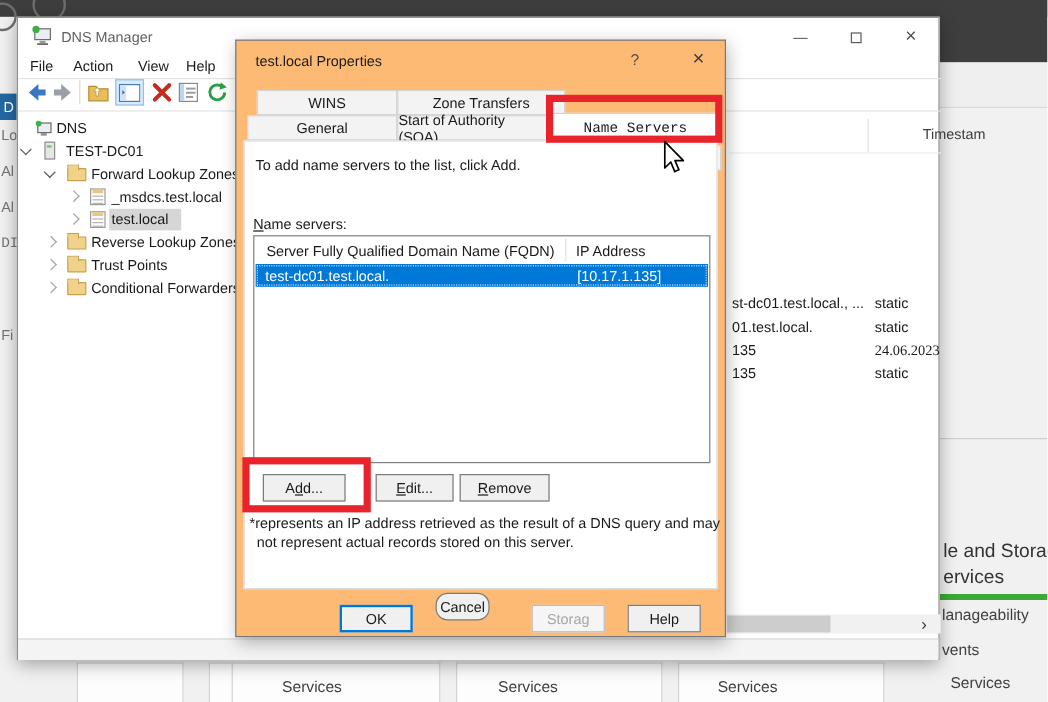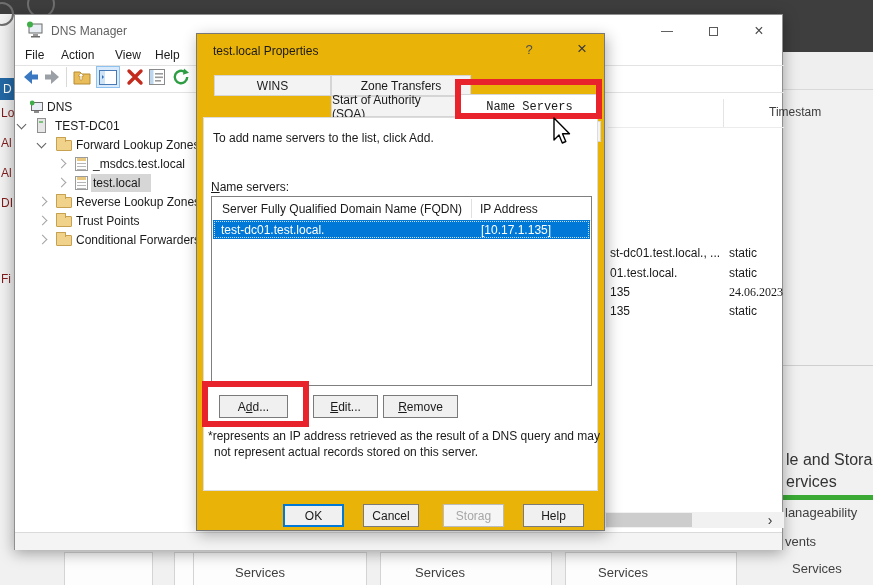--- a/index.html
+++ b/index.html
@@ -11,21 +11,21 @@
   }
   .abs { position:absolute; }
   .txt { position:absolute; white-space:nowrap; }
   .ctr { display:flex; align-items:center; justify-content:center; }
 
   
   .dark { background:#3e3e3e; }
   .ring { position:absolute; border:2px solid #6f6f6f; border-radius:50%; }
 
   
-  .nav-frag { position:absolute; left:0; width:14px; overflow:hidden; color:#7f1d1d; }
+  .nav-frag { position:absolute; left:0; width:14px; overflow:hidden; color:#737373; }
   .nav-sel { background:var(--c-nav_selected,#2368a4); color:#fff; }
   .sm-head { position:absolute; font-size:16px; color:#333; white-space:nowrap; }
   .sm-row  { position:absolute; font-size:13px; color:#3f3f3f; white-space:nowrap; }
   .tile { position:absolute; background:#fdfdfd; border:1px solid #d4d4d4; border-bottom:none; }
   .tile-label { position:absolute; width:90px; text-align:center; font-size:13px; color:#3f3f3f; }
 
   
   .dnswin { position:absolute; left:14px; top:14px; width:769px; height:536px;
     background:#fff; border:1px solid #8f8f8f; box-shadow:0 3px 14px rgba(0,0,0,.35); z-index:20; }
   .wbtn { position:absolute; top:4px; width:28px; height:24px; color:#4c4c4c; cursor:default; }
@@ -44,21 +44,21 @@
   .zone-icon::before { content:""; position:absolute; left:1px; top:0; width:9px; height:3px; background:#e8c87e; }
   .zone-icon::after { content:""; position:absolute; left:1px; top:5px; width:9px; height:1px;
     background:#b5b5b5; box-shadow:0 3px 0 #b5b5b5, 0 6px 0 #b5b5b5; }
   .server-icon { position:absolute; width:9px; height:15px; background:#e6e6e6; border:1px solid #8f8f8f; }
   .server-icon::before { content:""; position:absolute; left:1px; top:2px; width:4px; height:2px; background:#7cc27c; }
   .hline { position:absolute; height:1px; background:#e3e3e3; }
   .vline { position:absolute; width:1px; background:#e3e3e3; }
 
   
   .dialog { position:absolute; left:196px; top:33px; width:409px; height:498px;
-    background:#eab308; border:1px solid #787878; box-shadow:2px 4px 14px rgba(0,0,0,.3); z-index:30; }
+    background:#fdba74; border:1px solid #787878; box-shadow:2px 4px 14px rgba(0,0,0,.3); z-index:30; }
   .tab { position:absolute; height:21px; background:#f3f3f3; border:1px solid #d5d5d5;
     display:flex; align-items:center; justify-content:center; color:#1a1a1a; }
   .tab.active { background:#fff; border-bottom:none; z-index:3;font-family:Liberation Mono, monospace; }
   .pagebox { position:absolute; left:6px; top:83px; width:395px; height:374px; background:#fff; border:1px solid #dcdcdc; }
   .btn { position:absolute; height:23px; background:#f0f0f0; border:1px solid #7a7a7a;
     display:flex; align-items:center; justify-content:center; font-size:12px; color:#1a1a1a; }
   .btn.default { border:2px solid var(--c-selection,#0078d7); }
   .btn.disabled { color:#a6a6a6; border-color:#bcbcbc; background:#f5f5f5; }
   .u { text-decoration:underline; }
   .listbox { position:absolute; left:14px; top:162px; width:381px; height:190px; background:#fff; border:1px solid #7f7f7f; }
@@ -76,21 +76,21 @@
   <div class="abs dark" style="left:0;top:0;width:873px;height:14px;">
     <span class="ring" style="left:-10px;top:2px;width:24px;height:24px;"></span>
     <span class="ring" style="left:27px;top:-10px;width:28px;height:28px;"></span>
   </div>
   <div class="abs dark" style="left:783px;top:0;width:90px;height:52px;"></div>
 
   <div class="nav-frag nav-sel" style="top:78px;height:22px;line-height:22px;padding-left:3px;">D</div>
   <div class="nav-frag" style="top:106px;padding-left:1px;">Lo</div>
   <div class="nav-frag" style="top:136px;padding-left:1px;">Al</div>
   <div class="nav-frag" style="top:166px;padding-left:1px;">Al</div>
-  <div class="nav-frag" style="top:196px;padding-left:1px;">DI</div>
+  <div class="nav-frag" style="top:196px;padding-left:1px;font-family:Liberation Mono, monospace;">DI</div>
   <div class="nav-frag" style="top:224px;padding-left:1px;margin-top:48px;">Fi</div>
 
   <div class="abs" style="left:783px;top:52px;width:90px;height:38px;background:#efefef;border-bottom:1px solid #d9d9d9;"></div>
   <div class="hline" style="left:783px;top:365px;width:90px;background:#cfcfcf;"></div>
   <div class="sm-head" style="left:786px;top:451px;">le and Storag</div>
   <div class="sm-head" style="left:786px;top:473px;">ervices</div>
   <div class="abs" style="left:783px;top:495px;width:90px;height:5px;background:var(--c-status_green,#3aaa35);"></div>
   <div class="sm-row" style="left:785px;top:505px;">lanageability</div>
   <div class="sm-row" style="left:785px;top:534px;">vents</div>
   <div class="sm-row" style="left:792px;top:561px;">Services</div>
@@ -230,20 +230,23 @@
 
     <div class="tab" style="left:17px;top:41px;width:117px;">
         <span>WINS</span>
       </div>
     <div class="tab" style="left:134px;top:41px;width:140px;">
         <span>Zone Transfers</span>
       </div>
     <div class="tab" style="left:274px;top:41px;width:130px;margin-top:46px;">
         <span>Security</span>
       </div>
+    <div class="tab" style="left:9px;top:62px;width:125px;">
+        <span>General</span>
+      </div>
     <div class="tab" style="left:134px;top:62px;width:127px;">
         <span>Start of Authority (SOA)</span>
       </div>
     <div class="tab active" style="left:261px;top:60px;width:143px;height:24px;">
         <span>Name Servers</span>
       </div>
 
     <div class="pagebox"></div>
 
     <div class="txt" style="left:16px;top:97px;">To add name servers to the list, click Add.</div>
@@ -272,21 +275,21 @@
       </div>
     <div class="btn" style="left:186px;top:361px;width:75px;">
         <span class="u">R</span>
         <span>emove</span>
       </div>
 
     <div class="txt" style="left:11px;top:395px;">*represents an IP address retrieved as the result of a DNS query and may</div>
     <div class="txt" style="left:17px;top:411px;">not represent actual records stored on this server.</div>
 
     <div class="btn default" style="left:86px;top:470px;width:61px;">OK</div>
-    <div class="btn" style="left:166px;top:470px;width:56px;">Cancel</div>
+    <div class="btn" style="left:166px;top:460px;width:45px;border-radius:10px;">Cancel</div>
     <div class="btn disabled" style="left:246px;top:470px;width:61px;">Storag</div>
     <div class="btn" style="left:326px;top:470px;width:61px;">Help</div>
   </div>
 
   <div class="redbox" style="left:455px;top:79px;width:147px;height:40px;"></div>
   <div class="redbox" style="left:202px;top:381px;width:107px;height:46px;"></div>
 
   <svg class="abs" style="left:551px;top:116px;z-index:60;" width="22" height="30" viewBox="0 0 22 30">
     <path d="M3 2 L3 24 L8 19 L11.3 27 L14.8 25.5 L11.5 17.8 L18.5 17.8 Z" fill="#fff" stroke="#000" stroke-width="1.4" stroke-linejoin="round"></path>
   </svg>

